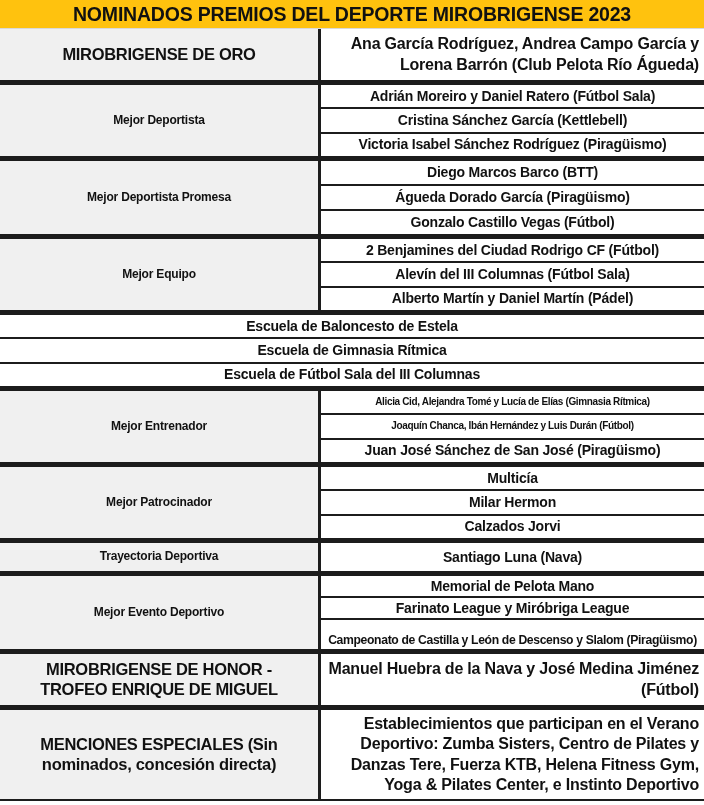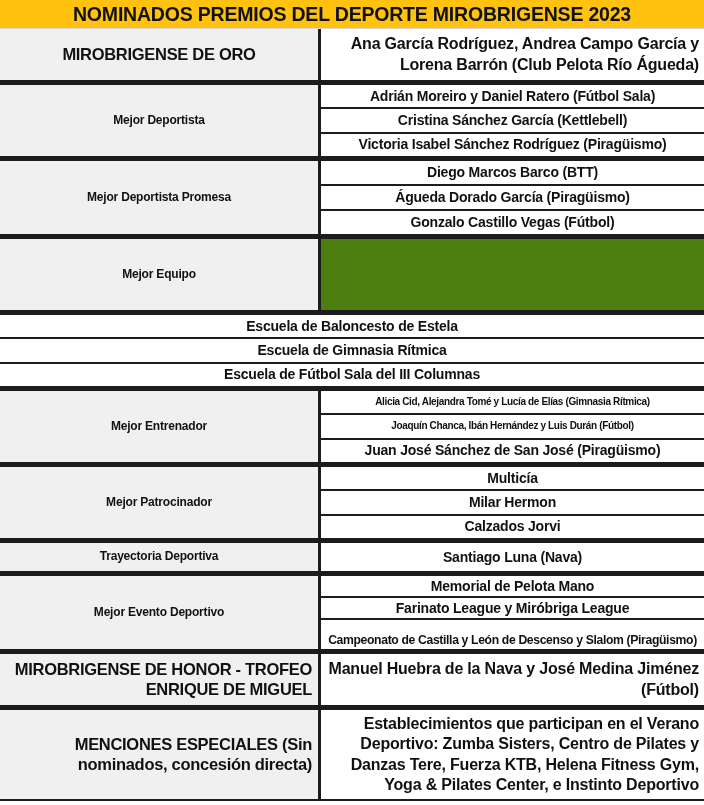--- a/index.html
+++ b/index.html
@@ -12,21 +12,21 @@
     height: 805px;
     font-family: "Liberation Sans", sans-serif;
     overflow: hidden;
   }
 
   #awards-table {
     width: 704px;
     height: 801px;
     display: flex;
     flex-direction: column;
-    background: #4d7c0f;
+    background: #fde047;
     box-sizing: border-box;
   }
 
   
   .title-banner {
     background: #FFC20E;
     color: #111111;
     height: 29px;
     flex: 0 0 29px;
     display: flex;
@@ -54,22 +54,22 @@
 
   .cat-label {
     flex: 0 0 321px;
     width: 321px;
     background: #f0f0f0;
     border-right: 3px solid #1c1c1c;
     box-sizing: border-box;
     display: flex;
     align-items: center;
     justify-content: center;
-    text-align: right;
-    padding: 2px 6px;
+    text-align: center;
+    padding: 2px 22px;
   }
   .cat-label span {
     font-weight: bold;
     font-size: 12px;
     line-height: 1.16;
     color: #111111;
     letter-spacing: -0.2px;
     display: block;
   }
   .cat-label.caps span {
@@ -170,20 +170,31 @@
       <div class="nominee">
         <span>Gonzalo Castillo Vegas (Fútbol)</span>
       </div>
     </div>
   </div>
 
   <div class="category-row" style="flex:0 0 76px;">
     <div class="cat-label">
       <span>Mejor Equipo</span>
     </div>
+    <div class="nominee-col">
+      <div class="nominee">
+        <span>2 Benjamines del Ciudad Rodrigo CF (Fútbol)</span>
+      </div>
+      <div class="nominee">
+        <span>Alevín del III Columnas (Fútbol Sala)</span>
+      </div>
+      <div class="nominee">
+        <span>Alberto Martín y Daniel Martín (Pádel)</span>
+      </div>
+    </div>
   </div>
 
   <div class="category-row" style="flex:0 0 76px;">
     <div class="nominee-col">
       <div class="nominee">
         <span>Escuela de Baloncesto de Estela</span>
       </div>
       <div class="nominee">
         <span>Escuela de Gimnasia Rítmica</span>
       </div>

